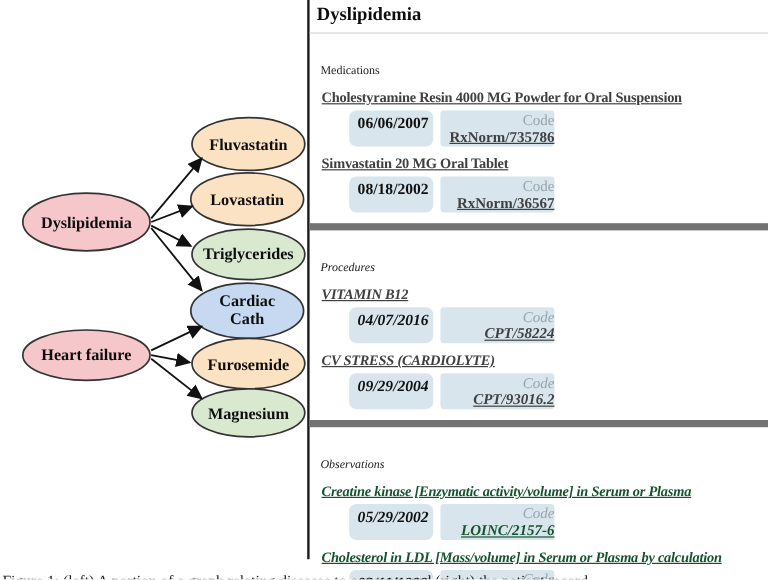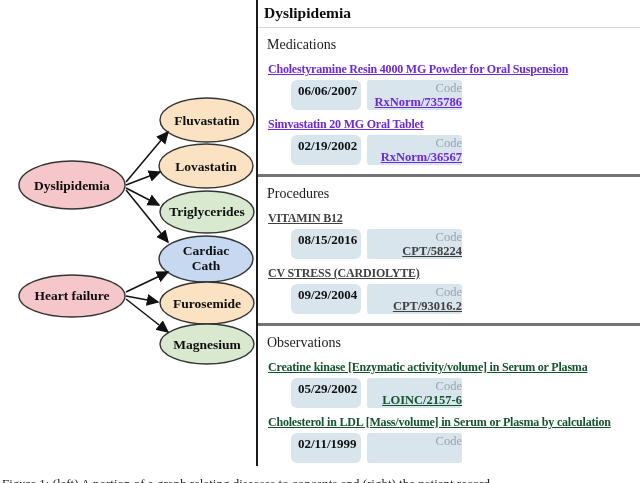--- a/index.html
+++ b/index.html
@@ -12,34 +12,34 @@
   .node-label{font-family:"Liberation Serif", serif;font-size:13.5px;font-weight:700;
               fill:#0e0e0e;text-anchor:middle;}
   .edge{stroke:#111111;stroke-width:1.5;}
 
   
   .panel{position:absolute;left:256px;top:0;width:384px;height:466px;box-sizing:border-box;
          border-left:2px solid #1b1b1b;background:#fff;}
   .panel-title{font-size:15.5px;font-weight:700;color:#0d0d0d;
                padding:4px 0 5px 6px;border-bottom:1px solid #d8d8d8;}
   .section{padding:6px 8px 2px 8px;}
-  .section + .section{border-top:3px solid #737373;}
-  .section-heading{font-size:14px;color:#1b1b1b;margin:3px 0 9px 1px;}
+  .section + .section{border-top:6px solid #737373;font-style:italic;}
+  .section-heading{font-size:10px;color:#1b1b1b;margin:20px 0 9px 1px;}
   .entry{margin-bottom:0;}
   .entry-link{display:block;font-size:12px;font-weight:700;letter-spacing:-0.2px;
               text-decoration:underline;white-space:nowrap;margin:0 0 3px 2px;cursor:pointer;}
   .chip-row{display:flex;gap:6px;margin:0 0 7px 2px;padding-left:23px;}
   .date-chip{box-sizing:border-box;width:70px;height:30px;background:#d8e5ec;border-radius:6px;
              font-size:13px;font-weight:700;color:#101010;padding:3px 0 0 7px;}
   .code-box{box-sizing:border-box;width:95px;height:30px;background:#d8e5ec;border-radius:3px;
             text-align:right;padding-top:1px;}
   .code-label{font-size:12.5px;line-height:14px;color:#98a4ac;}
   .code-link{display:block;font-size:12.5px;line-height:14px;font-weight:700;
              text-decoration:underline;cursor:pointer;}
-  .sec-gold .entry-link,.sec-gold .code-link{color:#6d28d9;}
+  .sec-gold .entry-link,.sec-gold .code-link{color:#404040;}
   .sec-navy .entry-link,.sec-navy .code-link{color:#404040;}
   .sec-green .entry-link,.sec-green .code-link{color:#14532d;}
 
   
   .caption{position:absolute;left:2px;top:476px;width:700px;font-size:13px;color:#222;
            white-space:nowrap;}
 </style>
 </head>
 <body>
 
@@ -93,36 +93,36 @@
           <div class="code-box">
             <div class="code-label">Code</div>
             <a class="code-link">RxNorm/735786</a>
           </div>
         </div>
       </div>
 
       <div class="entry">
         <a class="entry-link">Simvastatin 20 MG Oral Tablet</a>
         <div class="chip-row">
-          <div class="date-chip">02/19/2002</div>
+          <div class="date-chip">08/18/2002</div>
           <div class="code-box">
             <div class="code-label">Code</div>
             <a class="code-link">RxNorm/36567</a>
           </div>
         </div>
       </div>
     </div>
 
     <div class="section sec-navy">
       <div class="section-heading">Procedures</div>
 
       <div class="entry">
         <a class="entry-link">VITAMIN B12</a>
         <div class="chip-row">
-          <div class="date-chip">08/15/2016</div>
+          <div class="date-chip">04/07/2016</div>
           <div class="code-box">
             <div class="code-label">Code</div>
             <a class="code-link">CPT/58224</a>
           </div>
         </div>
       </div>
 
       <div class="entry">
         <a class="entry-link">CV STRESS (CARDIOLYTE)</a>
         <div class="chip-row">

